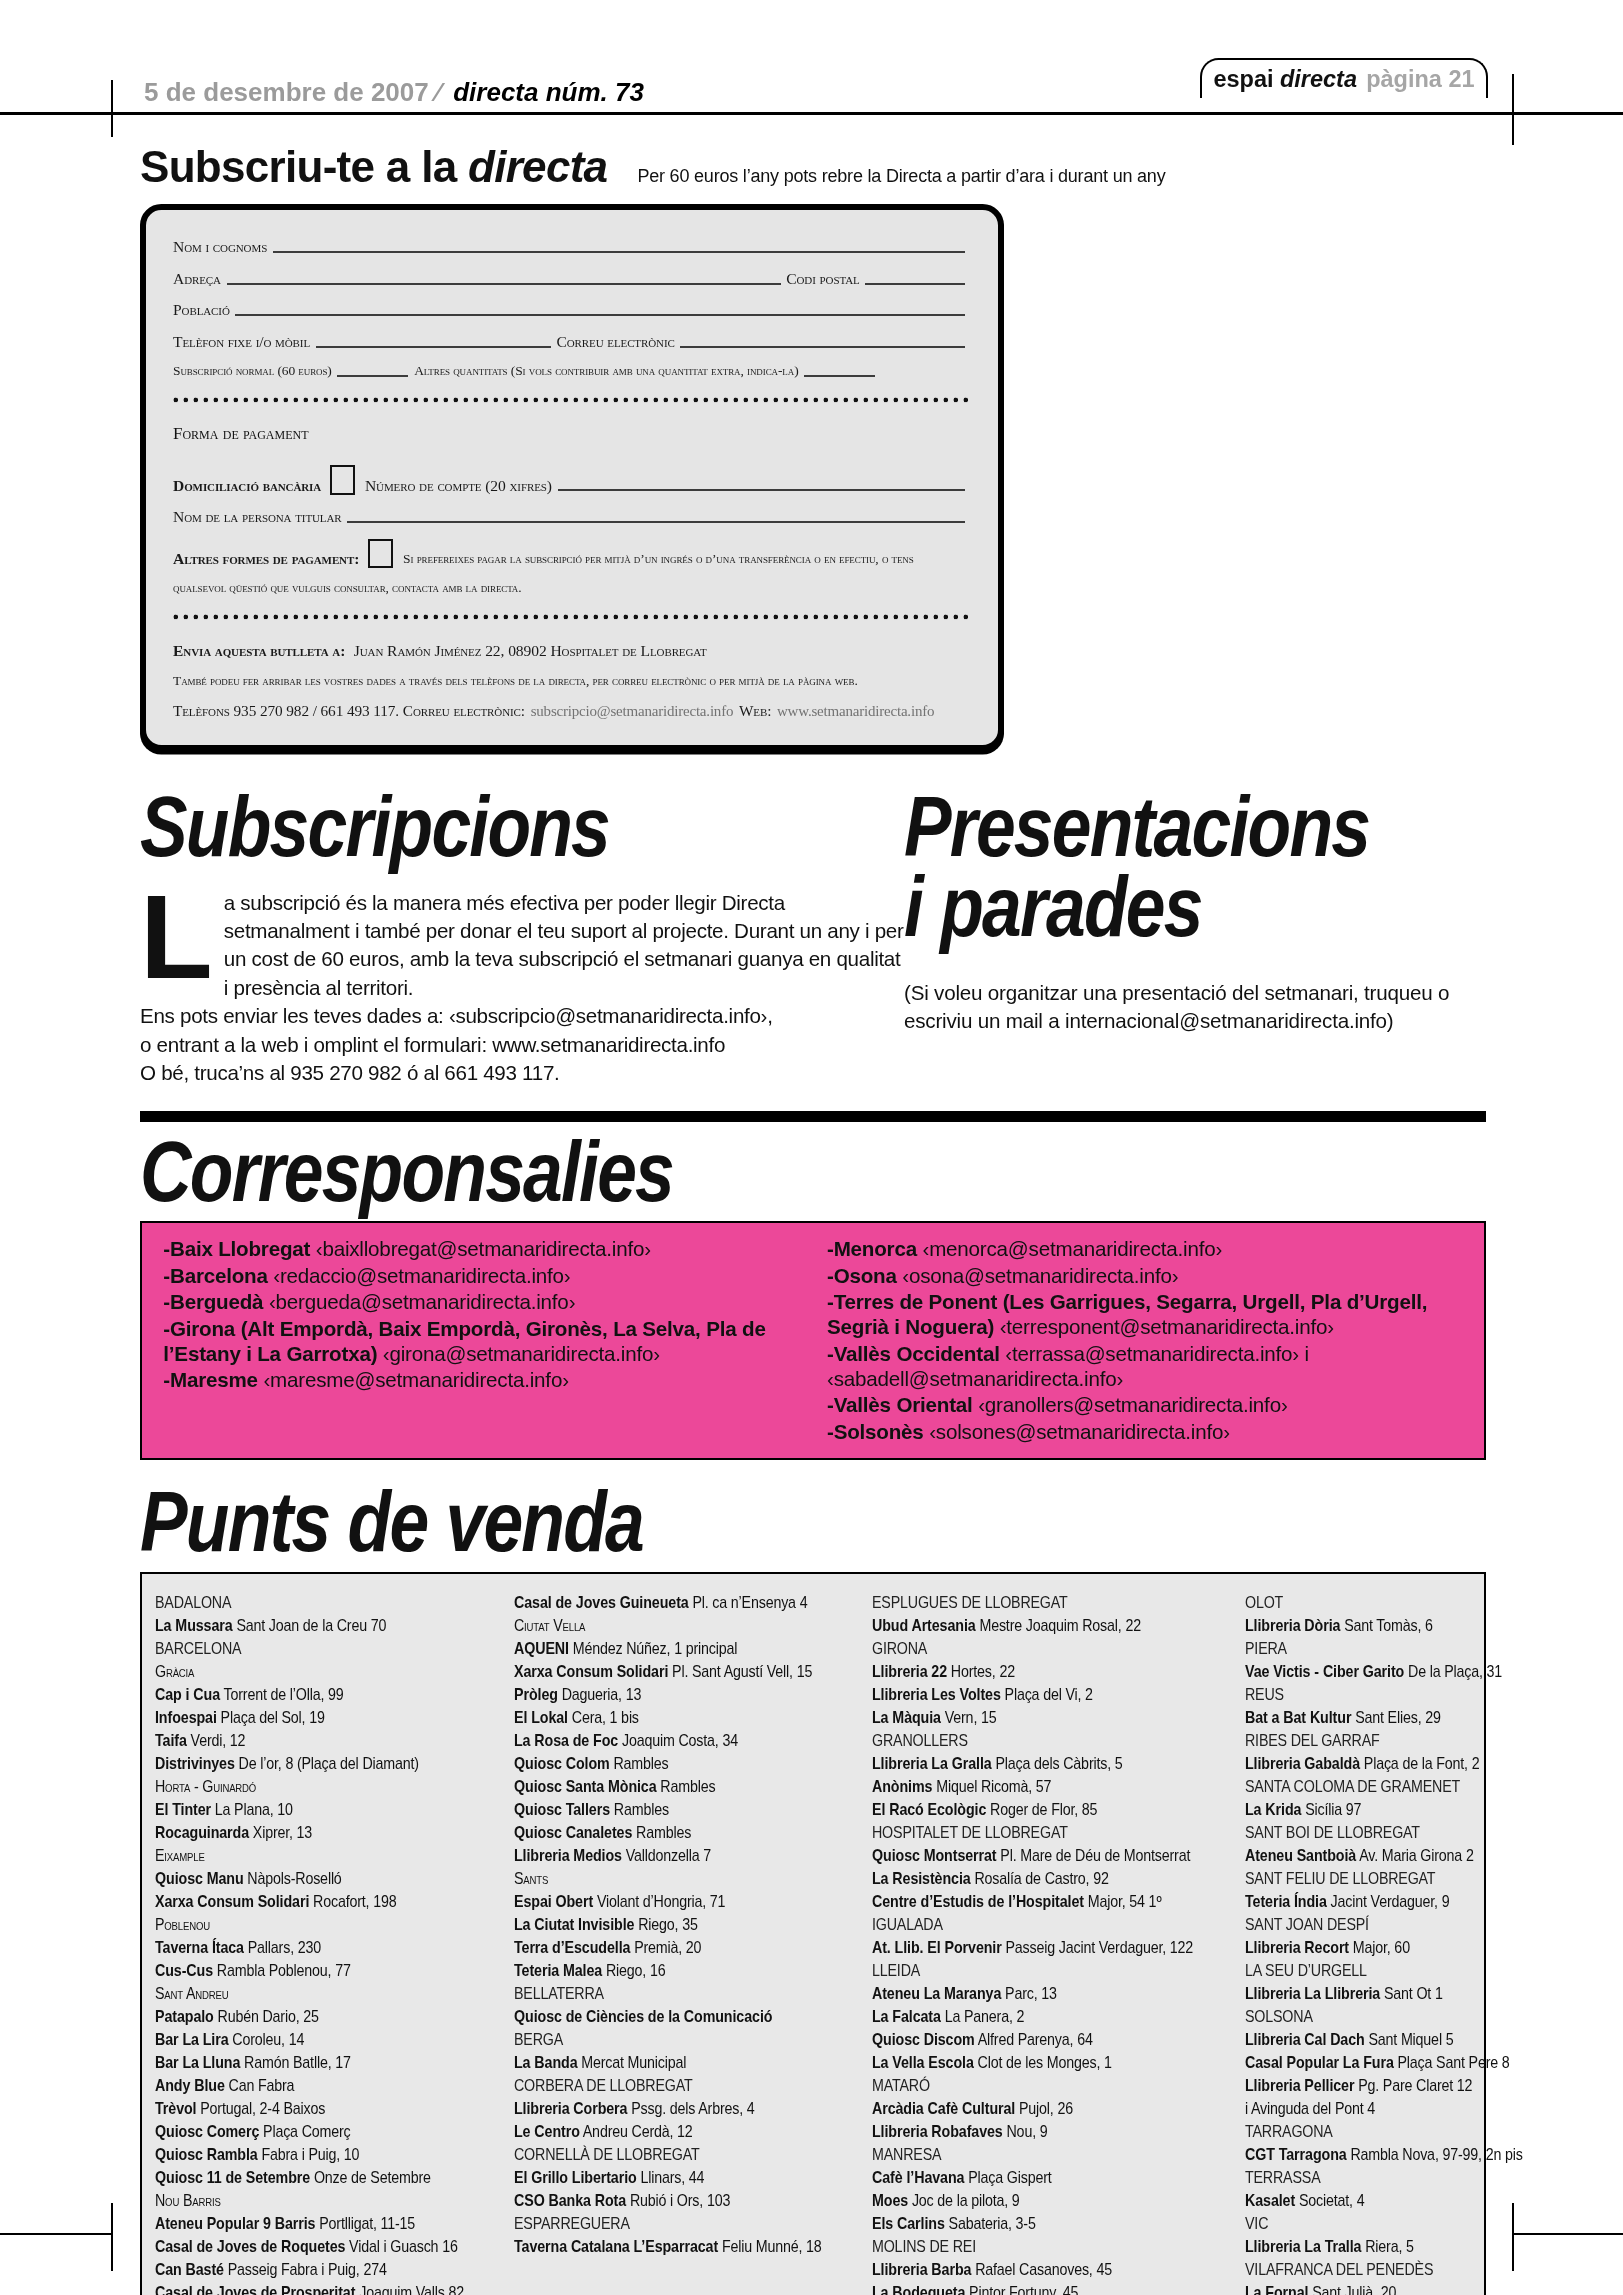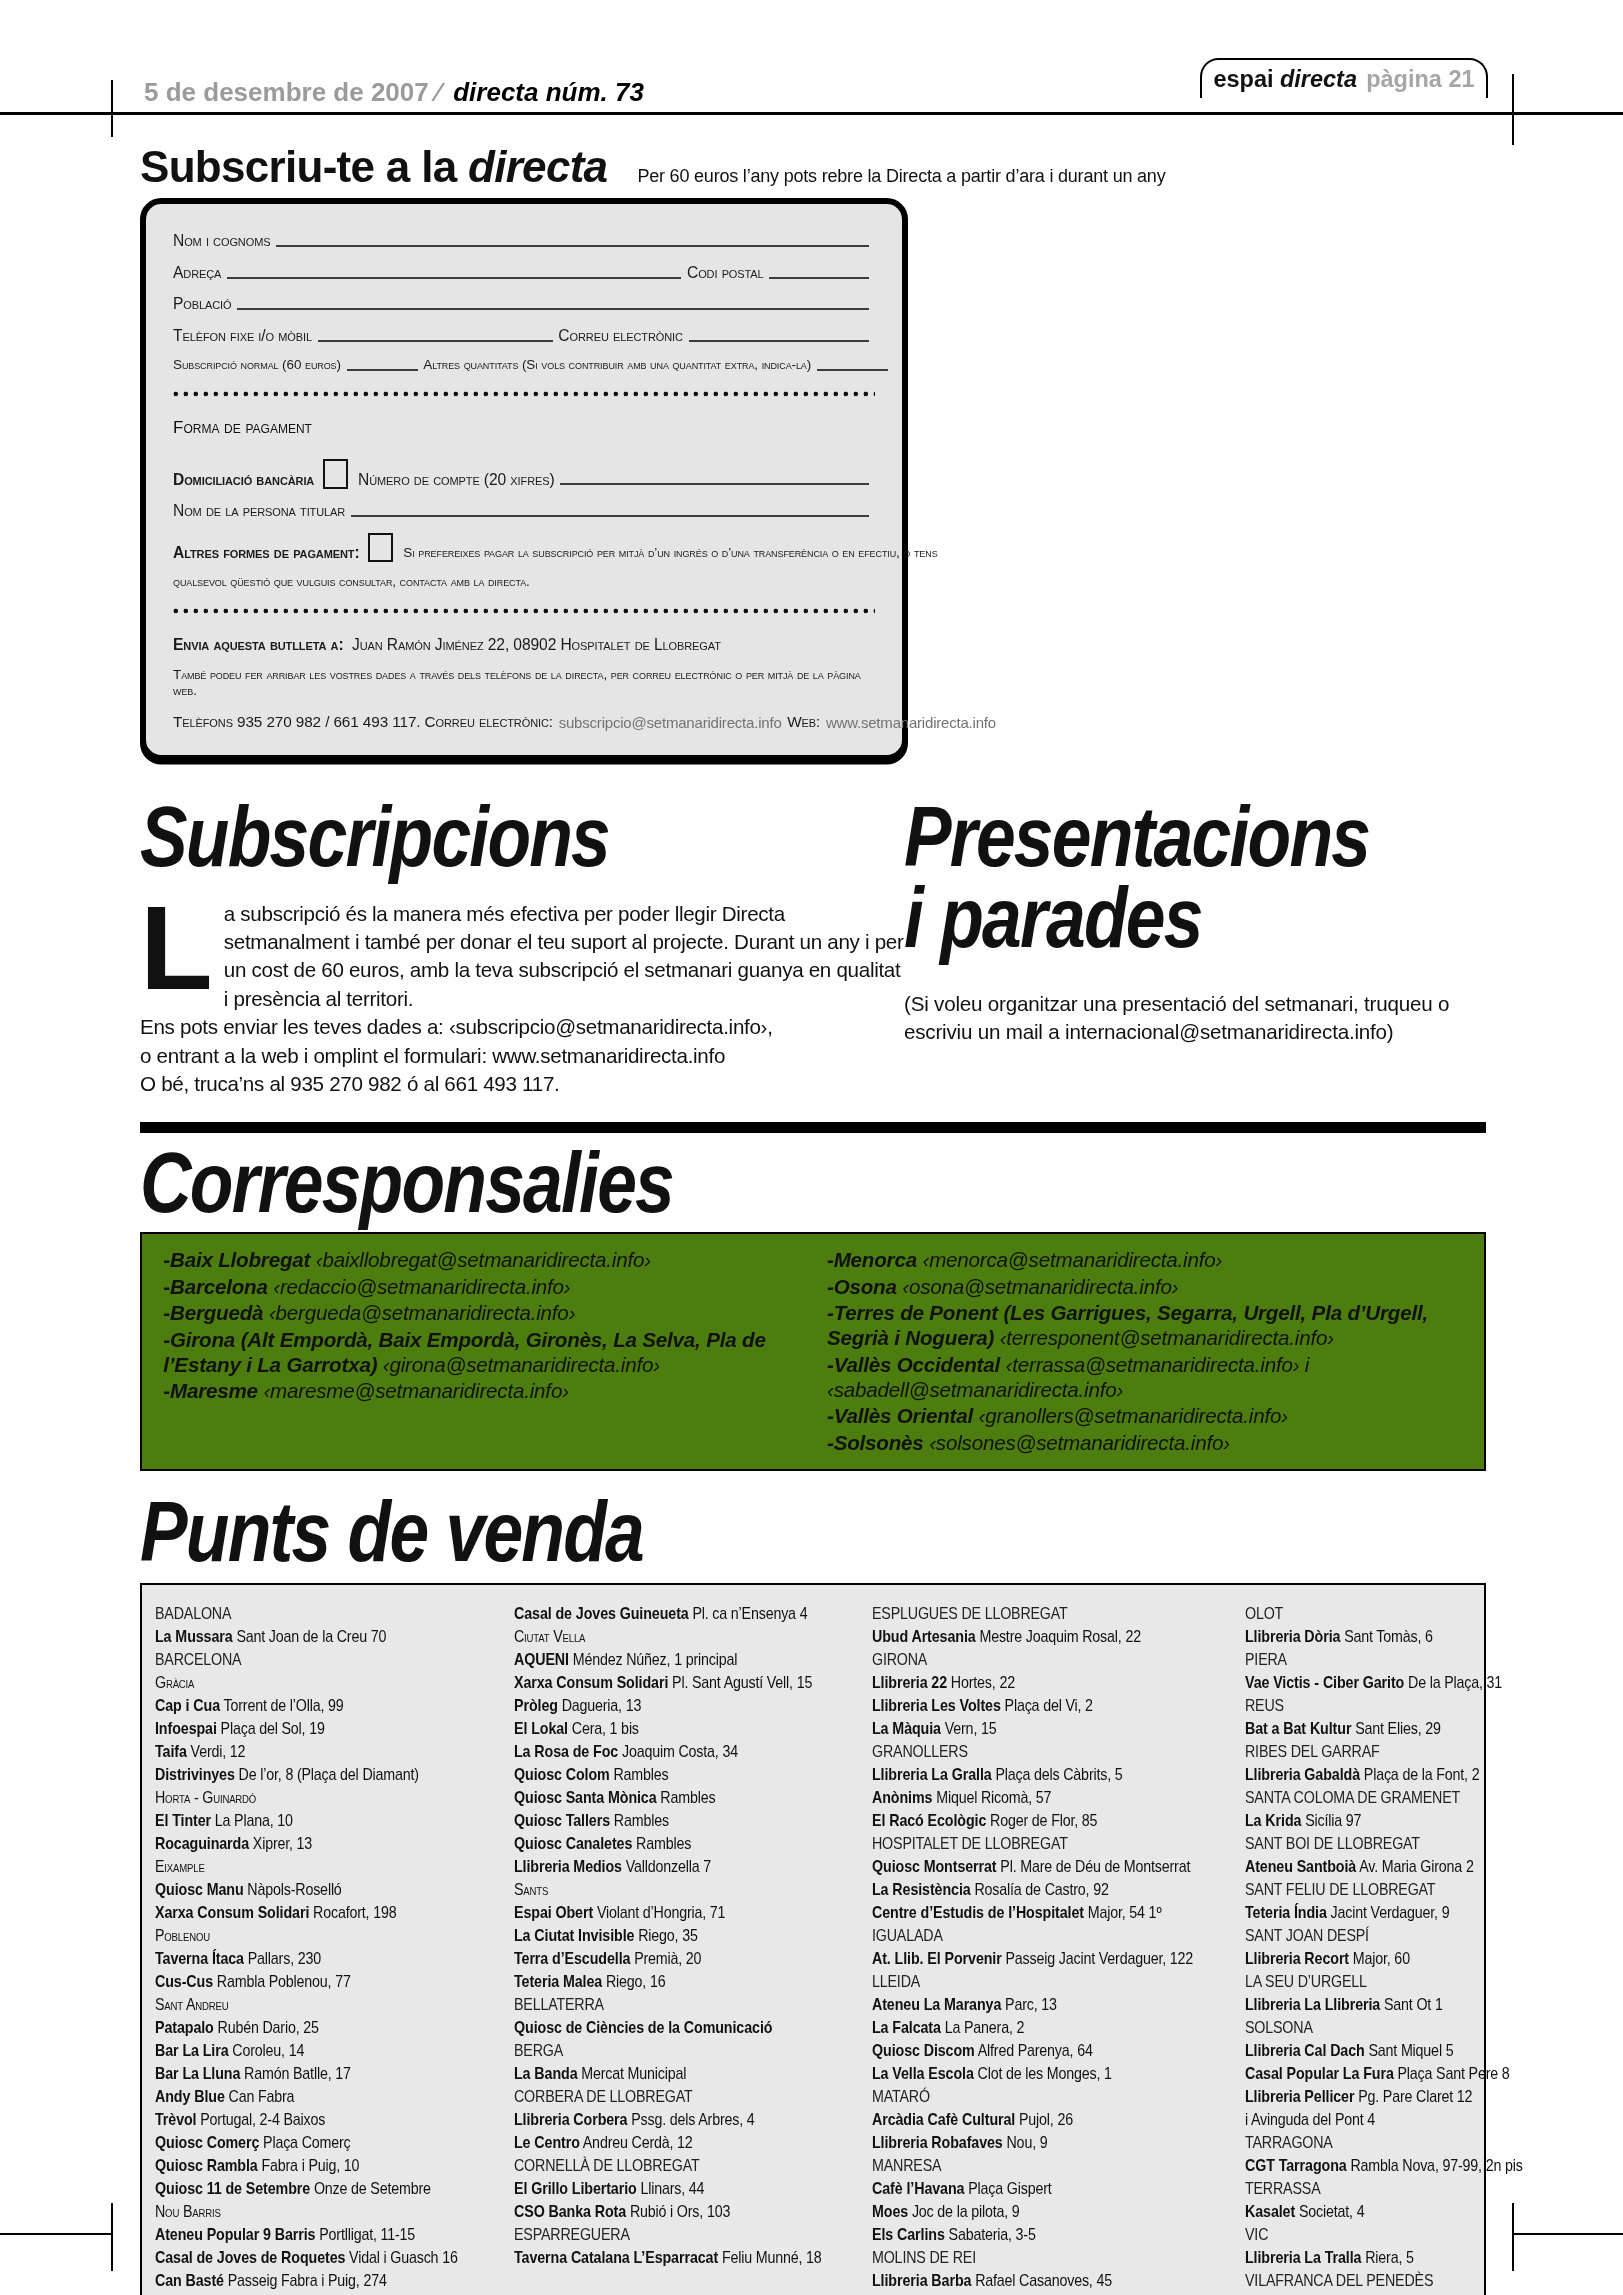--- a/index.html
+++ b/index.html
@@ -24,22 +24,22 @@
             display:flex;align-items:center;justify-content:center;font-size:23.5px;font-weight:bold;white-space:nowrap;}
   .tab-brand{font-style:italic;margin:0 6.4px;}
   .tab-page{color:#a6a6a6;margin-left:2.8px;}
   
   .content{position:absolute;left:140px;top:114px;width:1346px;}
   
   .sub-title-row{display:flex;align-items:baseline;gap:30px;margin-top:28.4px;}
   .sub-title{font-size:44px;font-weight:bold;letter-spacing:-0.7px;margin:0;white-space:nowrap;}
   .sub-title .brand{font-style:italic;}
   .sub-tagline{font-size:18px;letter-spacing:-0.2px;}
-  .form-box{margin-top:6px;width:768px;box-sizing:border-box;border:6.4px solid #000;border-radius:21.3px;
-            background:#e5e5e5;padding:27px 27px 21.3px;box-shadow:0 3.6px 0 #000;}
+  .form-box{margin-top:12px;width:864px;box-sizing:border-box;border:6.4px solid #000;border-radius:21.3px;
+            background:#e5e5e5;padding:27px 27px 21.3px;box-shadow:0 3.6px 0 #000;font-family:Liberation Serif, serif;}
   .f-row{display:flex;align-items:flex-end;margin-bottom:12px;}
   .f-label{font-variant:small-caps;font-size:15.6px;letter-spacing:-0.1px;white-space:nowrap;color:#1a1a1a;line-height:1.25;}
   .f-label.b{font-weight:bold;}
   .f-label.small{font-size:13.5px;}
   .f-label.wrap{white-space:normal;}
   .f-plain{font-size:15px;letter-spacing:-0.2px;white-space:nowrap;color:#737373;margin:0 5.7px;}
   .f-line{flex:1 1 auto;border-bottom:2.1px solid #3c3c3c;height:2.8px;margin:0 5.7px 3.6px;min-width:36px;}
   .f-line.w140{flex:0 0 100px;}
   .f-line.w330{flex:0 0 235px;}
   .f-line.w110{flex:0 0 71px;}
@@ -57,22 +57,22 @@
   .two-col{display:flex;margin-top:36px;}
   .col-left{width:764px;flex:0 0 auto;}
   .col-right{flex:1 1 auto;}
   .intro{font-size:20.6px;line-height:1.38;letter-spacing:-0.3px;margin-top:21.3px;}
   .dropcap{float:left;font-weight:bold;font-size:119px;line-height:0.72;margin:5.7px 11.4px 0 0;}
   .extra{clear:left;font-size:20.6px;line-height:1.38;letter-spacing:-0.3px;}
   .pres-note{font-size:20.6px;line-height:1.38;letter-spacing:-0.2px;margin-top:31px;width:590px;}
   .heavy-bar{height:10.7px;background:#000;margin-top:24px;}
   
   .corr-title{margin-top:10px;}
-  .corr-box{margin-top:8.5px;border:2.8px solid #000;background:#4d7c0f;padding:11.4px 21.3px 12.8px;
-            display:grid;grid-template-columns:1fr 1fr;column-gap:28px;font-style:italic;}
+  .corr-box{margin-top:8.5px;border:2.8px solid #000;background:#ec4899;padding:11.4px 21.3px 12.8px;
+            display:grid;grid-template-columns:1fr 1fr;column-gap:28px;}
   .corr-entry{font-size:20.6px;line-height:1.22;letter-spacing:-0.2px;margin:1.4px 0;}
   
   .punts-title{margin-top:21.3px;}
   .punts-box{margin-top:10px;border:2.1px solid #000;background:#e8e8e8;padding:17px 0 17px 12.8px;
              display:grid;grid-template-columns:repeat(4,1fr);}
   .pv-col{width:114%;transform:scaleX(0.87);transform-origin:left top;padding-right:4.3px;box-sizing:border-box;}
   .pv-city,.pv-district,.pv-venue,.pv-cont{font-size:16.4px;line-height:23px;letter-spacing:-0.2px;white-space:nowrap;}
   .pv-city{color:#222;}
   .pv-district{font-variant:small-caps;}
   .pv-venue b{letter-spacing:-0.1px;}

